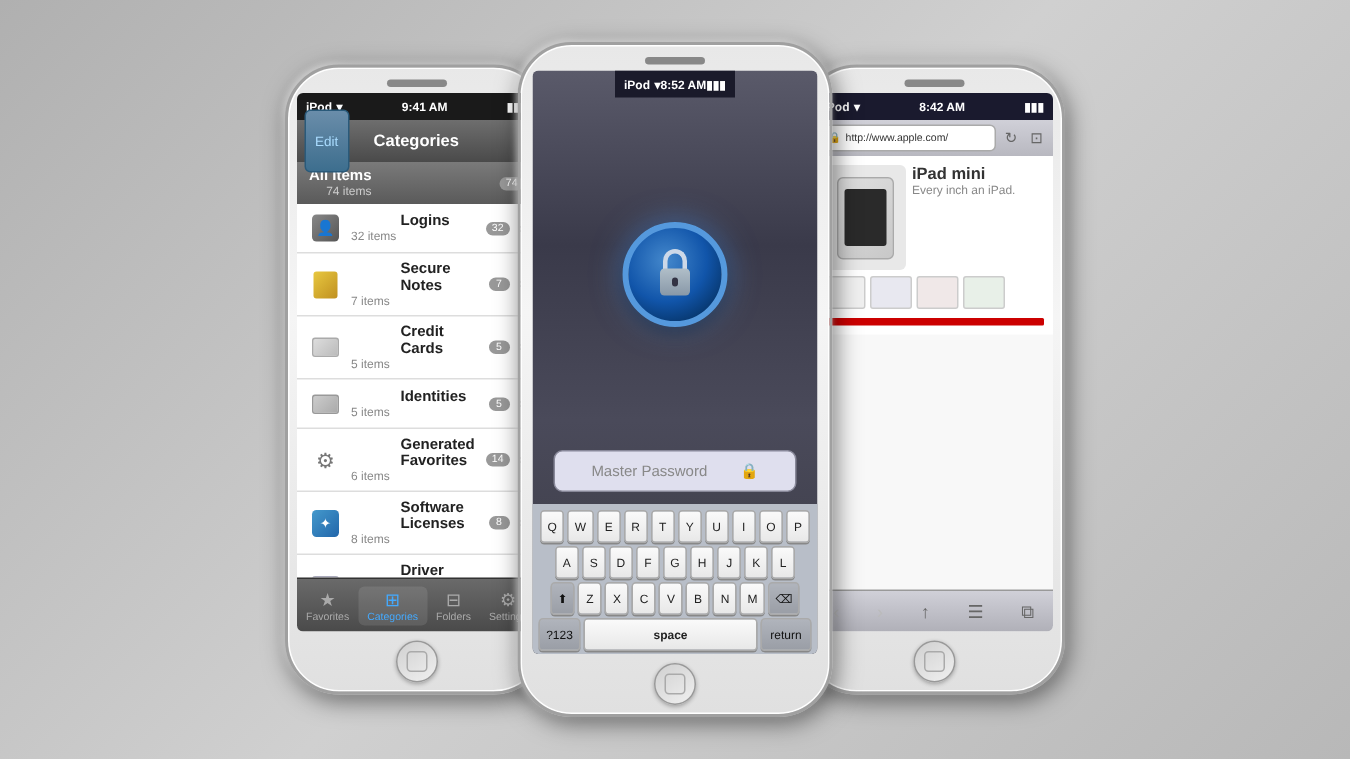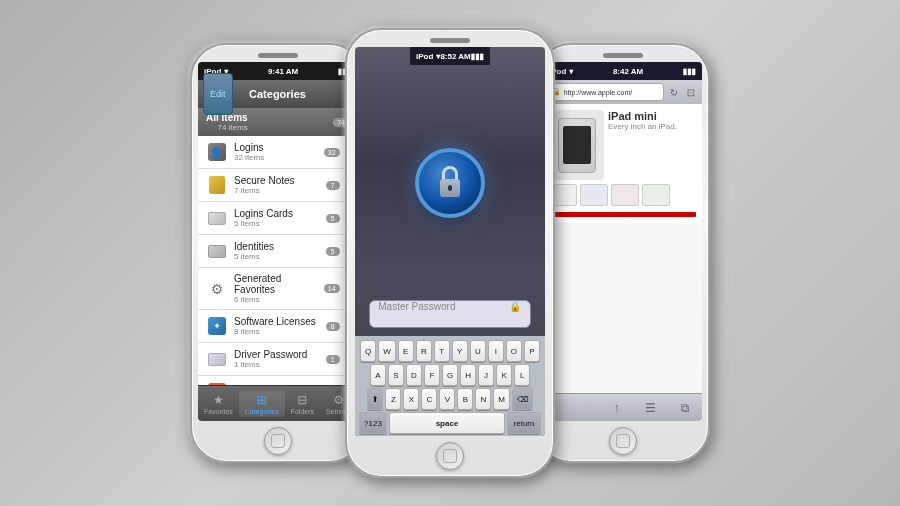--- a/index.html
+++ b/index.html
@@ -208,22 +208,23 @@
       justify-content: center;
       flex-shrink: 0;
     }
 
     .cat-item-info {
       flex: 1;
     }
 
     .cat-item-name {
       font-size: 10px;
-      font-weight: 400;
+      font-weight: 700;
       color: #222;
+      margin-left: 33px;
     }
 
     .cat-item-count {
       font-size: 8px;
       color: #888;
     }
 
     .cat-item-arrow {
       color: #bbb;
       font-size: 10px;
@@ -403,21 +404,22 @@
       margin-bottom: 8px;
     }
 
     .password-field {
       width: 100%;
       height: 28px;
       background: rgba(240,240,255,0.9);
       border-radius: 6px;
       border: 1px solid #889;
       display: flex;
-      padding: 0 8px;
+      align-items: center;
+      padding: 0 24px;
       gap: 6px;
     }
 
     .password-field-text {
       flex: 1;
       font-size: 10px;
       color: #888;
     }
 
     .password-field-lock {
@@ -671,21 +673,21 @@
             </div>
             <span class="cat-badge">7</span>
             <span class="cat-item-arrow">›</span>
           </div>
 
           <div class="cat-item">
             <div class="cat-item-icon">
               <div class="icon-card"></div>
             </div>
             <div class="cat-item-info">
-              <div class="cat-item-name">Logins Cards</div>
+              <div class="cat-item-name">Credit Cards</div>
               <div class="cat-item-count">5 items</div>
             </div>
             <span class="cat-badge">5</span>
             <span class="cat-item-arrow">›</span>
           </div>
 
           <div class="cat-item">
             <div class="cat-item-icon">
               <div class="icon-id"></div>
             </div>

